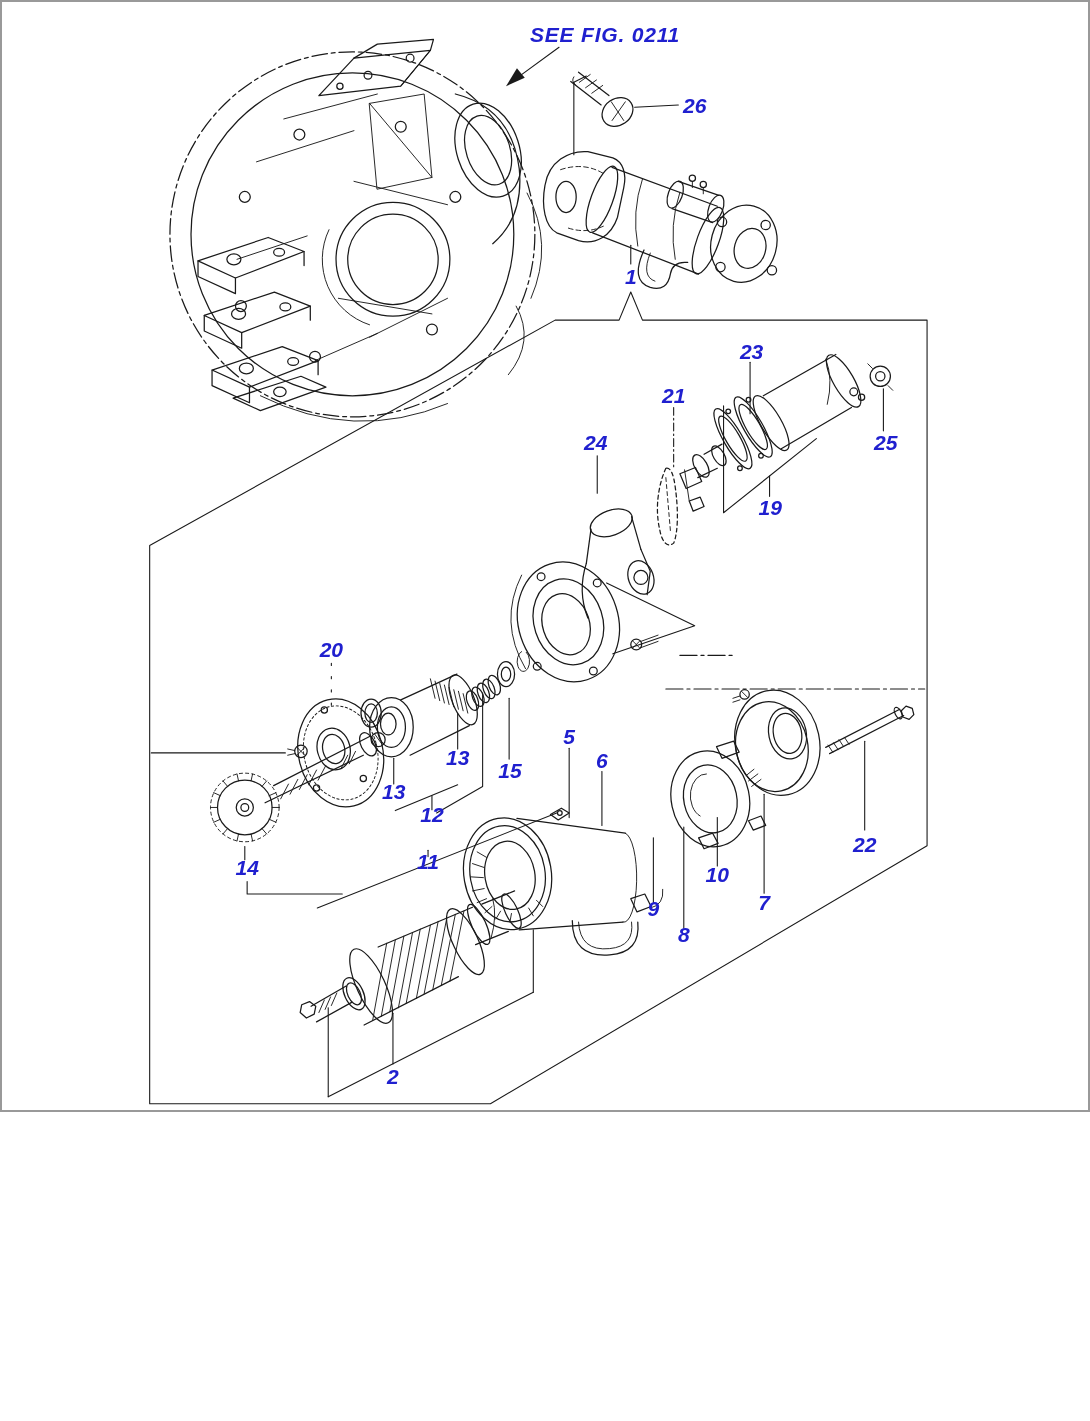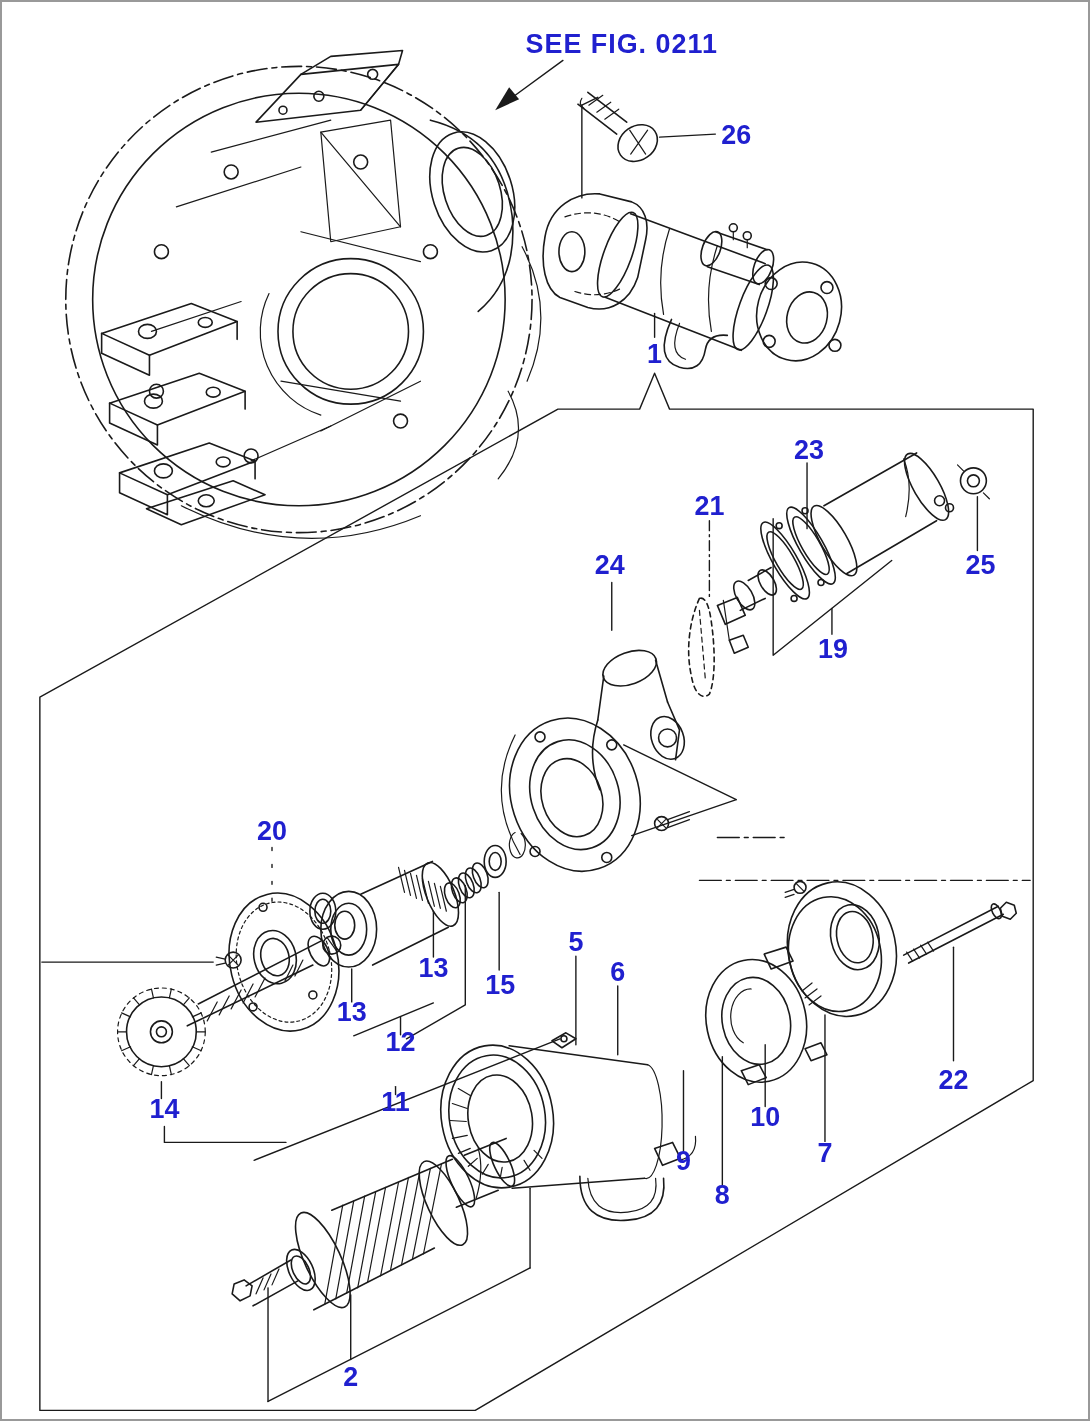--- a/index.html
+++ b/index.html
@@ -1,22 +1,23 @@
 <!DOCTYPE html>
 <html style="--label-color: #2020cf; --line-color: #1a1a1a; --bg-color: #ffffff; --border-color: #999999;"><head>
 <meta charset="utf-8">
 <style>
   html,body{margin:0;padding:0;background:#fff;}
   .page{
     position:relative;
-    width:1090px;height:1421px;
+    width:1090px;height:1112px;
     box-sizing:border-box;
     border:2px solid var(--border-color,#999);
     background:var(--bg-color,#fff);
     font-family:"Liberation Sans","DejaVu Sans",sans-serif;
+    font-style:italic;
   }
   svg{position:absolute;left:0;top:0;width:100%;height:100%;}
   .art path,.art line,.art circle,.art ellipse,.art polyline,.art polygon{
     fill:none;stroke:var(--line-color,#1a1a1a);stroke-width:1.6;
     stroke-linecap:round;stroke-linejoin:round;
   }
   .art .thin{stroke-width:1.2;}
   .art .leader{stroke-width:1.4;}
   .art .filled{fill:var(--line-color,#1a1a1a);stroke:none;}
   .part-label{

